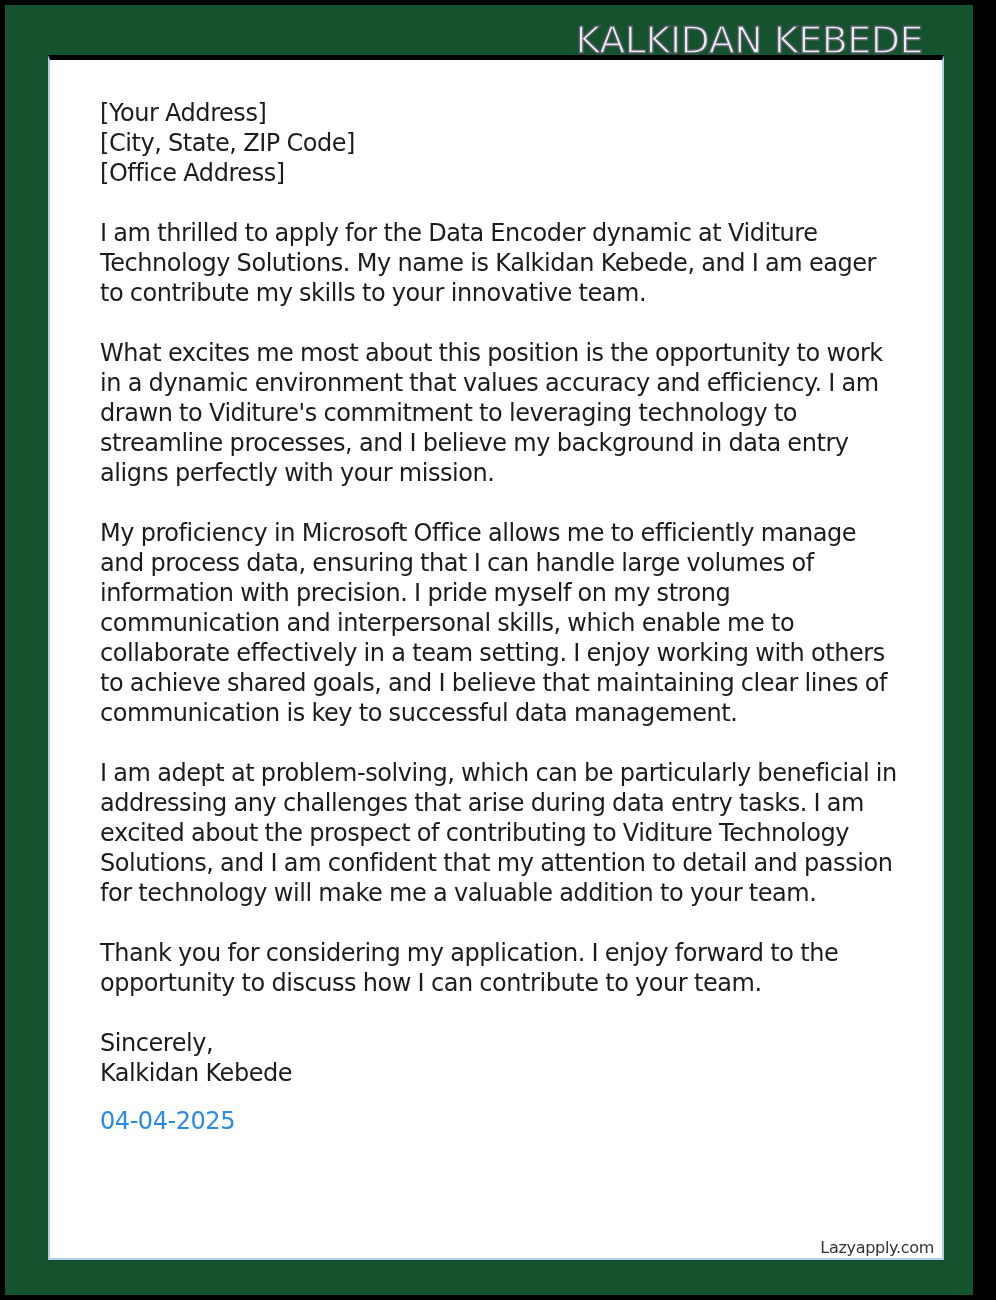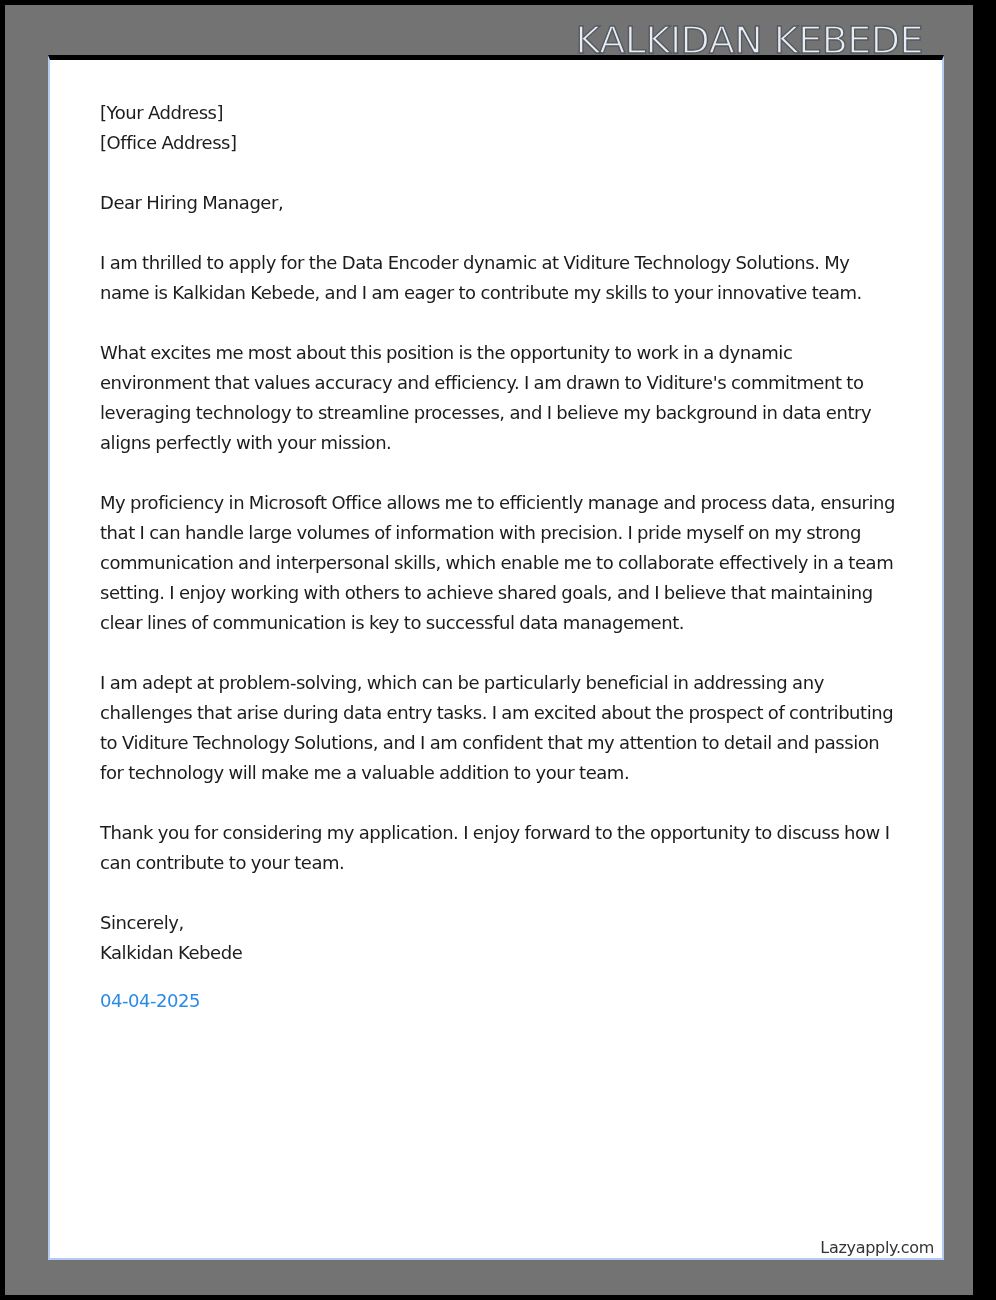--- a/index.html
+++ b/index.html
@@ -13,21 +13,21 @@
       position: relative;
       overflow: hidden;
       font-family: "DejaVu Sans", sans-serif;
     }
     .frame {
       position: absolute;
       left: 5px;
       top: 5px;
       width: 968px;
       height: 1290px;
-      background: #737373;
+      background: #14532d;
     }
     .name-heading {
       position: absolute;
       right: 50px;
       top: 12px;
       font-family: "DejaVu Sans", sans-serif;
       font-size: 38px;
       line-height: 46px;
       letter-spacing: -0.5px;
       color: #e8ecf5;
@@ -47,21 +47,21 @@
       border-right: 2px solid #b3cbf2;
       border-bottom: 2px solid #b3cbf2;
       box-sizing: border-box;
     }
     .letter {
       position: absolute;
       left: 50px;
       top: 38px;
       width: 800px;
       font-family: "DejaVu Sans", sans-serif;
-      font-size: 18px;
+      font-size: 24px;
       line-height: 30px;
       color: #1c1c1c;
       letter-spacing: -0.45px;
       word-spacing: -0.5px;
     }
     .letter p {
       margin: 0 0 30px 0;
     }
     .address-block div {
       height: 30px;
@@ -93,24 +93,24 @@
 
 <div class="frame">
 
   <div class="name-heading">KALKIDAN KEBEDE</div>
 
   <div class="paper">
     <div class="letter">
 
       <div class="address-block" style="margin-bottom:30px;">
         <div>[Your Address]</div>
+        <div>[City, State, ZIP Code]</div>
         <div>[Office Address]</div>
       </div>
 
-      <p>Dear Hiring Manager,</p>
 
       <p>I am thrilled to apply for the Data Encoder dynamic at Viditure Technology Solutions. My name is Kalkidan Kebede, and I am eager to contribute my skills to your innovative team.</p>
       <p>What excites me most about this position is the opportunity to work in a dynamic environment that values accuracy and efficiency. I am drawn to Viditure's commitment to leveraging technology to streamline processes, and I believe my background in data entry aligns perfectly with your mission.</p>
       <p>My proficiency in Microsoft Office allows me to efficiently manage and process data, ensuring that I can handle large volumes of information with precision. I pride myself on my strong communication and interpersonal skills, which enable me to collaborate effectively in a team setting. I enjoy working with others to achieve shared goals, and I believe that maintaining clear lines of communication is key to successful data management.</p>
       <p>I am adept at problem-solving, which can be particularly beneficial in addressing any challenges that arise during data entry tasks. I am excited about the prospect of contributing to Viditure Technology Solutions, and I am confident that my attention to detail and passion for technology will make me a valuable addition to your team.</p>
       <p>Thank you for considering my application. I enjoy forward to the opportunity to discuss how I can contribute to your team.</p>
 
       <div class="closing">
         <div>Sincerely,</div>
         <div>Kalkidan Kebede</div>

